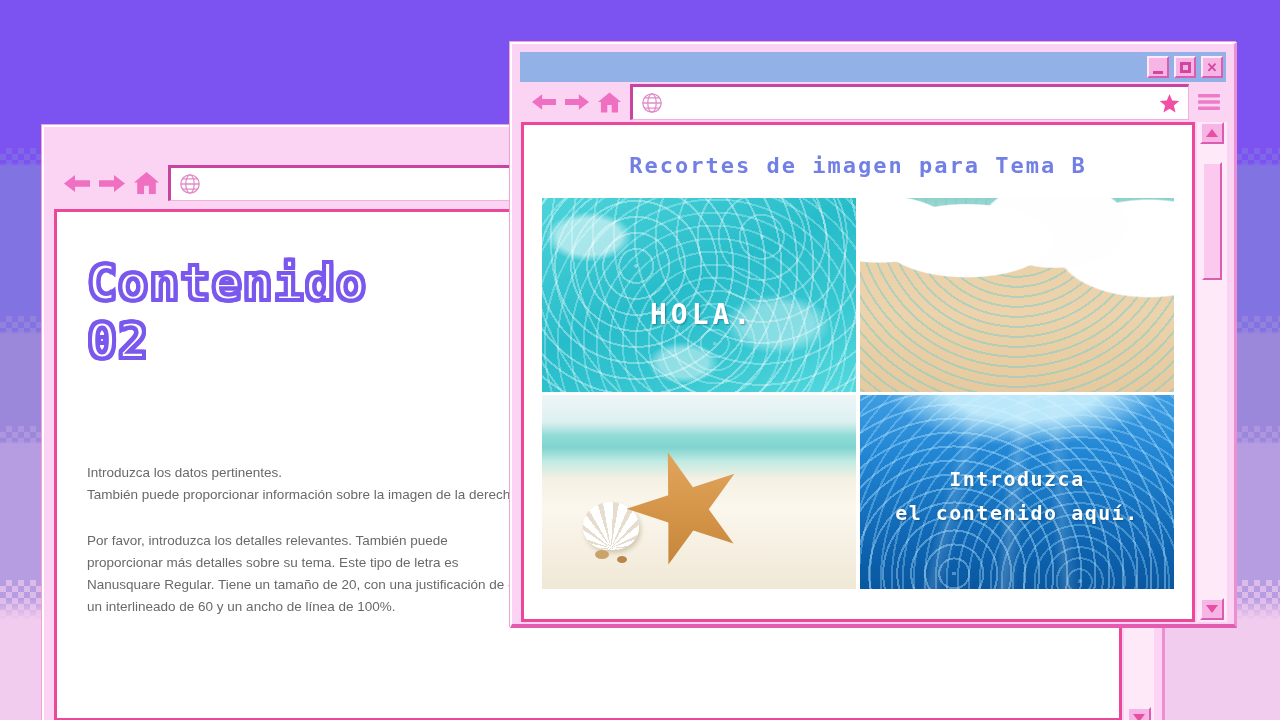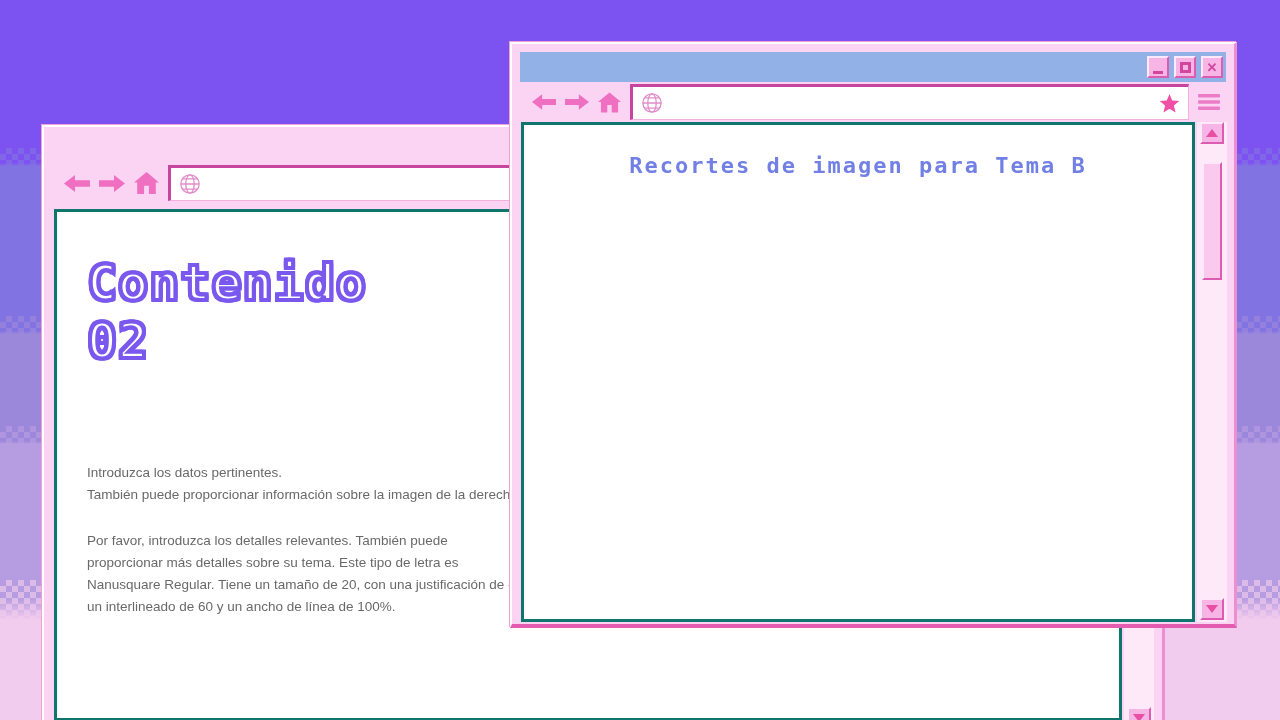--- a/index.html
+++ b/index.html
@@ -25,21 +25,21 @@
     border-top:2px solid #ffffff; border-left:2px solid #ffffff;
     border-right:3px solid #ee8ed1; border-bottom:4px solid #e35cb0;
     box-shadow:-1px -1px 0 #f2a0da; }
   .toolbar { display:flex; align-items:center; gap:9px; height:40px; padding:0 14px 0 20px; }
   .nav-ico { flex:0 0 auto; display:block; }
   .addr { flex:1; height:36px; background:#ffffff;
     border-top:3px solid #c8459f; border-left:3px solid #c8459f;
     border-bottom:1px solid #f0b2dd; border-right:1px solid #f0b2dd;
     display:flex; align-items:center; padding:0 8px; gap:6px; }
   .addr .spacer { flex:1; }
-  .content-frame { background:#ffffff; border:3px solid #0f766e; position:relative; overflow:hidden; }
+  .content-frame { background:#ffffff; border:3px solid #ec4899; position:relative; overflow:hidden; }
   .scroll-col { background:#fde9f8; position:relative; }
   .sbtn { width:24px; height:22px; background:#f7b5e6;
     border-top:2px solid #fde9fa; border-left:2px solid #fde9fa;
     border-bottom:2px solid #db5cb0; border-right:2px solid #db5cb0;
     display:flex; align-items:center; justify-content:center; }
   .tri-up { width:0; height:0; border-left:6px solid transparent; border-right:6px solid transparent; border-bottom:8px solid #e84fa3; }
   .tri-dn { width:0; height:0; border-left:6px solid transparent; border-right:6px solid transparent; border-top:8px solid #e84fa3; }
   .thumb { width:20px; background:#fbc9ee;
     border-top:2px solid #fde9fa; border-left:2px solid #fde9fa;
     border-bottom:2px solid #db5cb0; border-right:2px solid #db5cb0; }
@@ -214,20 +214,38 @@
     </div>
     <svg width="22" height="16" viewBox="0 0 22 16">
         <rect y="0" width="22" height="3.4" rx="1" fill="#ec7cc6"></rect>
         <rect y="6.3" width="22" height="3.4" rx="1" fill="#ec7cc6"></rect>
         <rect y="12.6" width="22" height="3.4" rx="1" fill="#ec7cc6"></rect>
       </svg>
   </div>
   <div id="win-right-body">
     <div class="content-frame" id="win-right-content">
       <div id="page-title">Recortes de imagen para Tema B</div>
+      <div id="gallery">
+        <div class="img-cell" id="img-ripples">
+          <span class="pixel-caption" id="cap-hola">HOLA.</span>
+        </div>
+        <div class="img-cell" id="img-wave"></div>
+        <div class="img-cell" id="img-beach">
+          <div class="shell"></div>
+          <div class="starfish"></div>
+          <div class="pebble" id="pebble1"></div>
+          <div class="pebble" id="pebble2"></div>
+        </div>
+        <div class="img-cell" id="img-under">
+          <div class="pixel-caption" id="cap-under">
+            <span>Introduzca</span>
+            <span>el contenido aquí.</span>
+          </div>
+        </div>
+      </div>
     </div>
     <div class="scroll-col" id="win-right-scroll">
       <div class="sbtn">
           <div class="tri-up"></div>
         </div>
       <div class="thumb"></div>
       <div class="sbtn bottom">
           <div class="tri-dn"></div>
         </div>
     </div>

